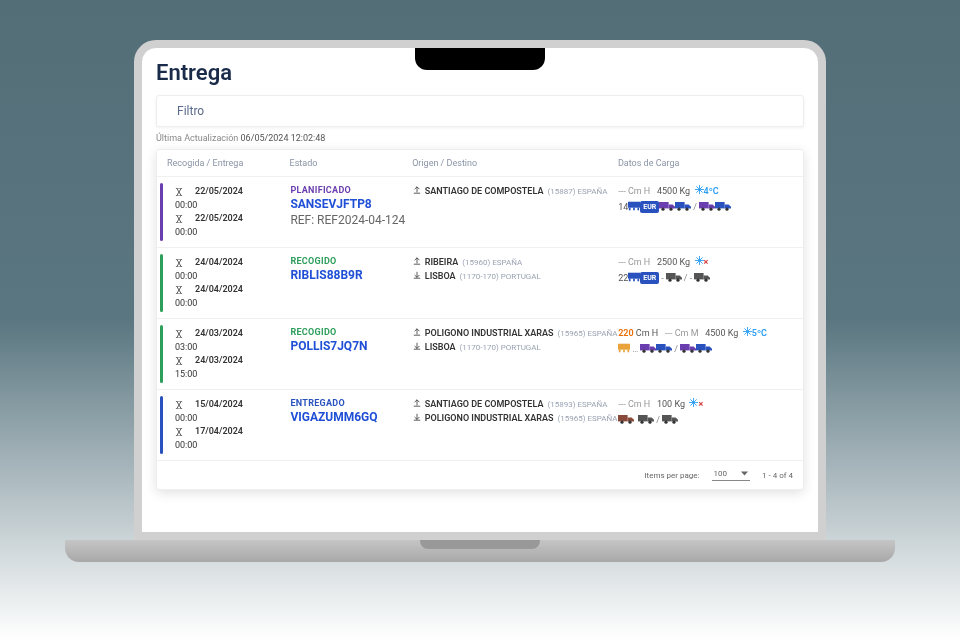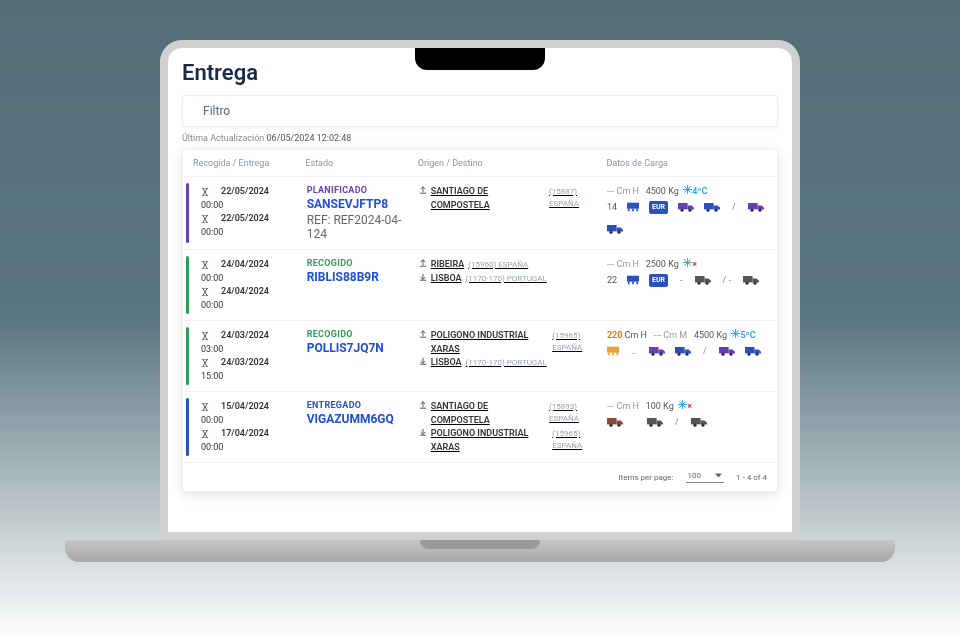--- a/index.html
+++ b/index.html
@@ -13,21 +13,21 @@
     display: flex;
     align-items: center;
     justify-content: center;
   }
   .laptop {
     width: 830px;
     height: 560px;
     position: relative;
   }
   .laptop-screen {
-    width: 640px;
+    width: 692px;
     height: 500px;
     background: #e8e8e8;
     border: 8px solid #d0d0d0;
     border-radius: 22px 22px 0 0;
     margin: 0 auto;
     position: relative;
     overflow: hidden;
     box-shadow: inset 0 0 0 2px #888;
   }
   .notch {
@@ -125,31 +125,31 @@
   .row-bar.blue   { background: #2a52be; }
   .datecell { font-size: 9px; color: #333; line-height: 1.5; padding-left: 8px; }
   .dateline { display: flex; align-items: center; gap: 12px; font-weight: 600; }
   .hg { width: 8px; height: 8px; display: inline-block; }
   .state-tag { font-size: 9px; font-weight: 700; letter-spacing: 0.3px; }
   .state-tag.planificado { color: #6a3eaf; }
   .state-tag.recogido    { color: #2e9e5b; }
   .state-tag.entregado   { color: #2a52be; }
   .code { font-size: 12px; font-weight: 700; color: #1f4fd6; margin-top: 2px; cursor: pointer; }
   .ref  { font-size: 12px; color: #666; margin-top: 2px; }
-  .route { font-size: 9px; line-height: 1.5; text-decoration: underline; }
+  .route { font-size: 9px; line-height: 1.5; }
   .route-line { display: flex; gap: 4px; align-items: baseline; }
   .city { font-weight: 600; color: #333; }
   .meta { color: #9aa3b2; font-size: 8px; }
   .updown { width: 8px; height: 8px; flex-shrink: 0; margin-top: 1px; }
   .cargo { font-size: 9px; color: #555; line-height: 1.5; }
   .cargo .dim { color: #999; }
   .cargo .hl-orange { color: #e86c00; font-weight: 600; }
   .cargo .hl-blue { color: #2a9df4; font-weight: 600; }
   .cargo .hl-red { color: #d43c3c; font-weight: 700; }
-  .iconrow { display: flex; gap: 10px; margin-top: 2px; flex-wrap: wrap; align-items: center; }
+  .iconrow { display: flex; gap: 0; margin-top: 2px; flex-wrap: wrap; align-items: flex-start; }
   .chip {
     display: inline-block;
     font-size: 7px;
     font-weight: 700;
     padding: 1px 3px;
     border-radius: 2px;
     background: #2a52be;
     color: #fff;
     vertical-align: middle;
   }

